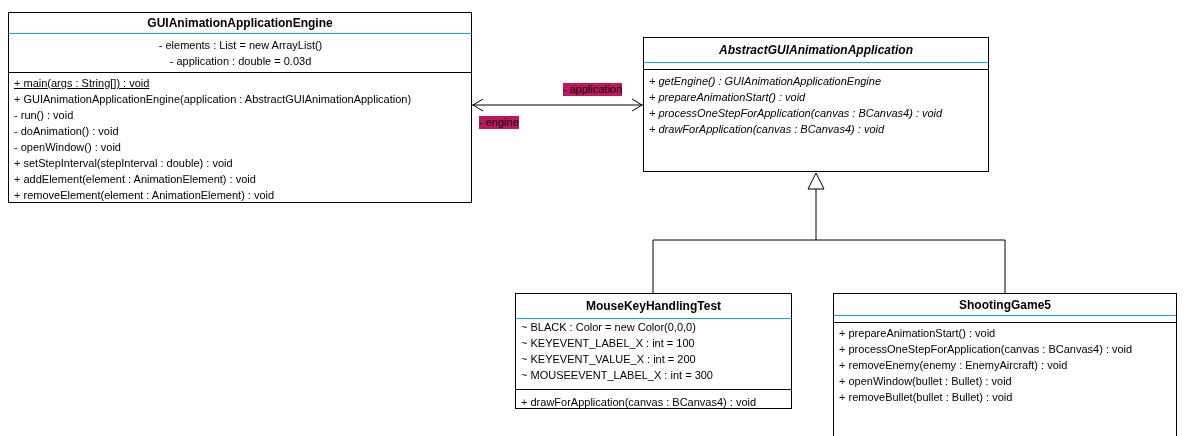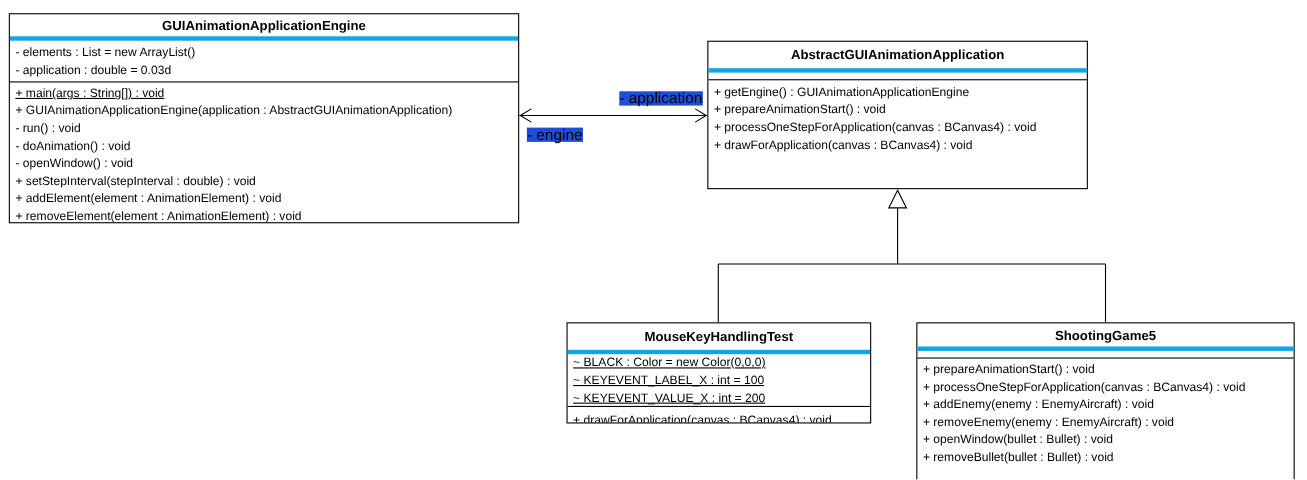--- a/index.html
+++ b/index.html
@@ -23,57 +23,57 @@
     border: 1px solid #000000;
     box-sizing: border-box;
     display: flex;
     flex-direction: column;
   }
   .class-title {
     flex: 0 0 auto;
     font-weight: bold;
     font-size: 12px;
     text-align: center;
-    border-bottom: 4px solid #0ea5e9;
+    border-bottom: 1px solid #0ea5e9;
     display: flex;
     align-items: center;
     justify-content: center;
     white-space: nowrap;
   }
   .compartment { box-sizing: border-box; overflow: hidden; }
   .attrs { border-bottom: 1px solid #000000; }
   .empty-attrs { border-bottom: 1px solid #000000; height: 7px; flex: 0 0 auto; }
   .methods { flex: 1 1 auto; }
   .member {
     font-size: 11px;
     line-height: 16px;
     padding: 0 4px 0 5px;
     white-space: nowrap;
   }
   .underlined { text-decoration: underline; }
   .edge-label {
     position: absolute;
-    font-size: 14px;
+    font-size: 11px;
     line-height: 13px;
     white-space: nowrap;
-    background: #1d4ed8;
+    background: #be185d;
   }
   
   #box-engine   { left: 8px;   top: 12px;  width: 464px; height: 191px; }
   #box-engine .class-title { height: 20px; }
-  #box-engine .attrs { height: 39px; padding-top: 3px; }
+  #box-engine .attrs { height: 39px; padding-top: 3px; text-align: center; }
   #box-engine .methods { padding-top: 2px; }
 
-  #box-abstract { left: 643px; top: 37px;  width: 346px; height: 135px; }
+  #box-abstract { left: 643px; top: 37px;  width: 346px; height: 135px; font-style: italic; }
   #box-abstract .class-title { height: 24px; }
   #box-abstract .methods { padding-top: 3px; }
 
-  #box-mousekey { left: 515px; top: 293px; width: 277px; height: 92px; }
+  #box-mousekey { left: 515px; top: 293px; width: 277px; height: 116px; }
   #box-mousekey .class-title { height: 24px; }
-  #box-mousekey .attrs { height: 80px; text-decoration: underline; }
+  #box-mousekey .attrs { height: 80px; }
   #box-mousekey .methods { padding-top: 4px; }
 
   #box-shooting { left: 833px; top: 293px; width: 344px; height: 160px; }
   #box-shooting .class-title { height: 21px; }
   #box-shooting .methods { padding-top: 2px; }
 
   #label-application { left: 563px; top: 83px; }
   #label-engine { left: 479px; top: 116px; }
 </style>
 </head>
@@ -139,20 +139,19 @@
       <div class="member">+ drawForApplication(canvas : BCanvas4) : void</div>
     </div>
   </div>
 
   <div class="class-box" id="box-shooting">
     <div class="class-title">ShootingGame5</div>
     <div class="compartment empty-attrs"></div>
     <div class="compartment methods">
       <div class="member">+ prepareAnimationStart() : void</div>
       <div class="member">+ processOneStepForApplication(canvas : BCanvas4) : void</div>
-      <div class="member">+ addEnemy(enemy : EnemyAircraft) : void</div>
       <div class="member">+ removeEnemy(enemy : EnemyAircraft) : void</div>
       <div class="member">+ openWindow(bullet : Bullet) : void</div>
       <div class="member">+ removeBullet(bullet : Bullet) : void</div>
     </div>
   </div>
 
 </div>
 
 </body></html>

